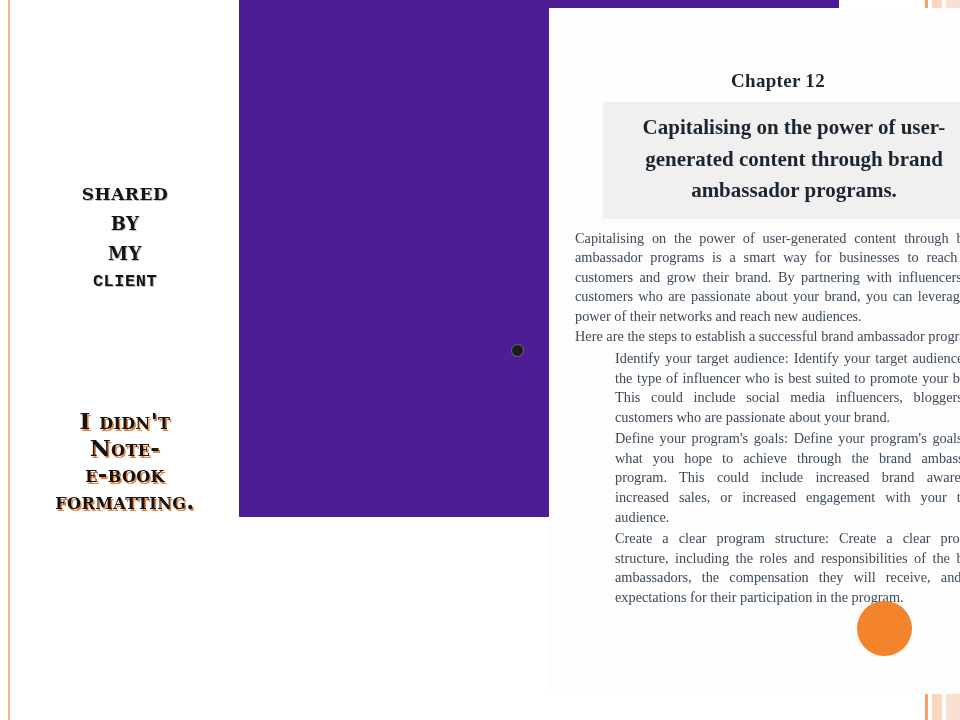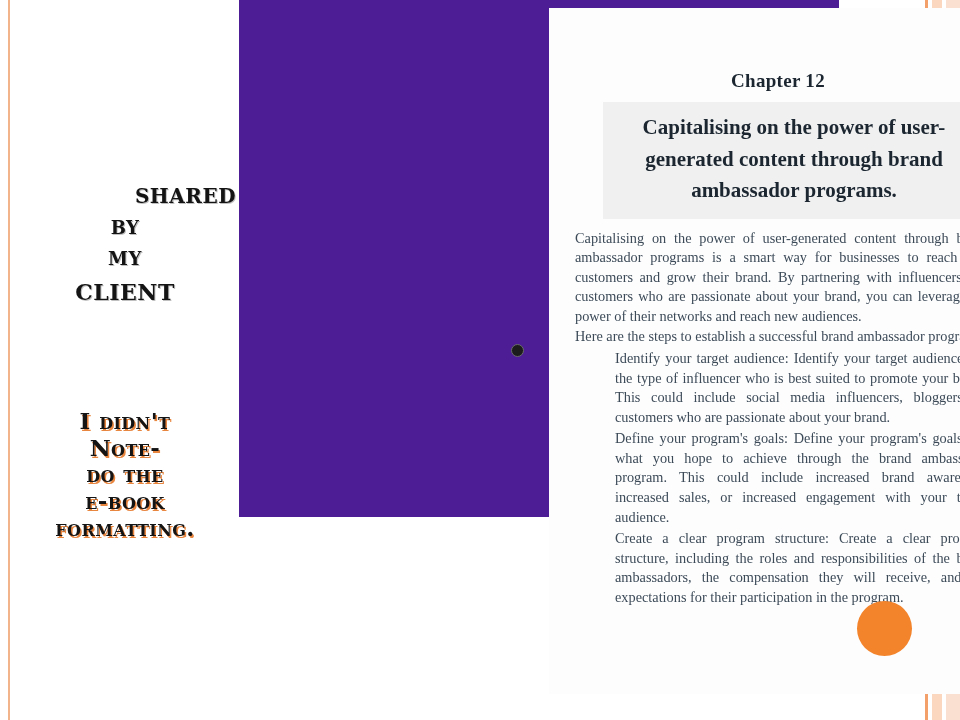--- a/index.html
+++ b/index.html
@@ -147,24 +147,24 @@
     line-height: 1.16;
     color: #141414;
     text-shadow: 1px 1px 0 rgba(0,0,0,0.25);
   }
   #shared-block {
     top: 178px;
     font-size: 27px;
     letter-spacing: 0.5px;
   }
   #shared-block .l1 { font-size: 30px; }
-  #shared-block .l2 { font-size: 28px; text-align: right; }
+  #shared-block .l2 { font-size: 24px; }
   #shared-block .l3 { font-size: 26px; text-align: center; }
   #shared-block .l4 { font-size: 26px; }
-  #shared-block .l5 { font-size: 32px; }
+  #shared-block .l5 { font-size: 24px; font-family: Liberation Mono, monospace; }
   #note-block {
     top: 408px;
     color: #1a1a1a;
     font-size: 23px;
     letter-spacing: 0.4px;
   }
   #note-block .ln { display: block; }
   #note-block .hl {
     color: #141414;
     text-shadow: 1.5px 1.5px 0 #e8853f;
@@ -194,21 +194,20 @@
     <div class="stamp-block" id="shared-block">
       <div class="l2">shared</div>
       <div class="l3">by</div>
       <div class="l4">my</div>
       <div class="l5">client</div>
     </div>
 
     <div class="stamp-block" id="note-block">
       <span class="ln hl">I didn't</span>
       <span class="ln hl">Note-</span>
-      <span class="ln hl">do the</span>
       <span class="ln hl">e-book</span>
       <span class="ln hl">formatting.</span>
     </div>
   </div>
 
   <div class="device-area">
     <div class="device-dot"></div>
 
     <div class="page">
       <div class="page-inner">

